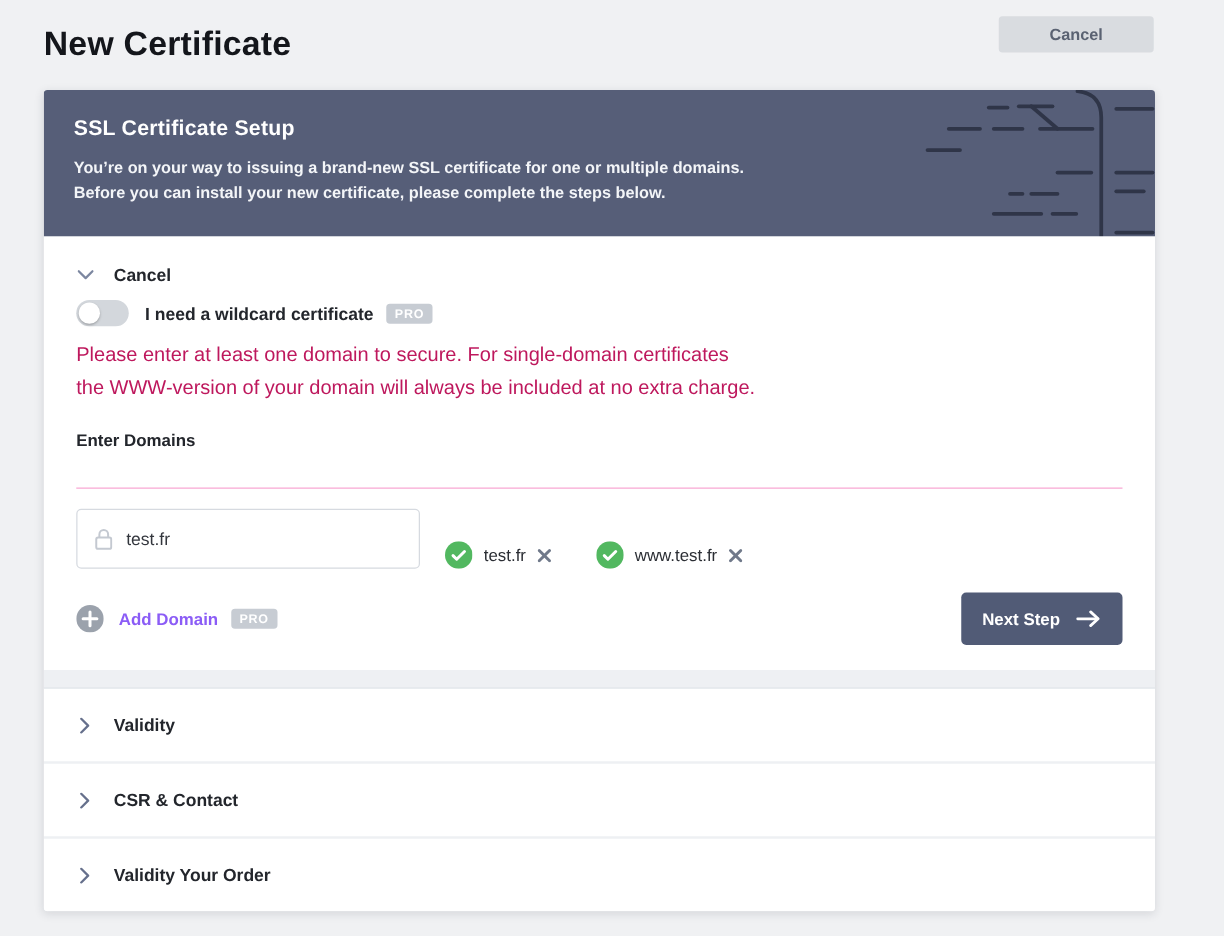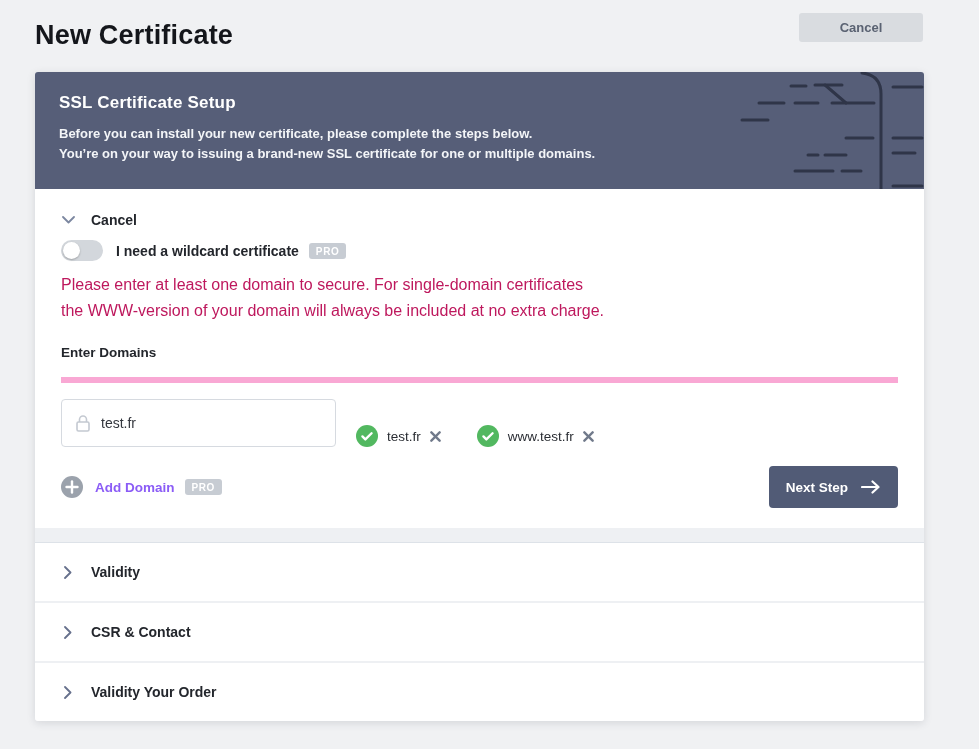--- a/index.html
+++ b/index.html
@@ -54,21 +54,21 @@
     border-radius:50%; background:#fff; box-shadow:0 1px 2px rgba(0,0,0,.25);
   }
   .toggle-label { margin-left:13px; font-size:14px; font-weight:700; color:#23262c; }
   .pro-badge {
     margin-left:10px; background:#c7ccd3; color:#fff;
     font-size:10px; font-weight:700; letter-spacing:.6px;
     padding:3px 7px 2px; border-radius:3px;
   }
   .help-text { margin-top:11px; font-size:16px; line-height:1.6; color:#be185d; }
   .enter-domains {
-    margin-top:22px; padding-bottom:17px; border-bottom:6px solid #f9a8d4;
+    margin-top:22px; padding-bottom:30px; border-bottom:1px solid #f9a8d4;
     font-size:13.5px; font-weight:700; color:#23262c;
   }
   .input-row { margin-top:16px; display:flex; align-items:flex-end; }
   .domain-input-wrap {
     width:275px; height:48px; background:#fff;
     border:1px solid #d6dae0; border-radius:4px;
     display:flex; align-items:center; padding:0 14px; gap:11px;
   }
   .domain-input {
     border:none; outline:none; flex:1; font-family:inherit;
@@ -101,22 +101,22 @@
 <div class="page-header">
   <div class="page-title">New Certificate</div>
   <button class="cancel-btn">Cancel</button>
 </div>
 
 <div class="card">
 
   <div class="card-header">
     <div class="card-title">SSL Certificate Setup</div>
     <div class="card-sub">
+      <div>You’re on your way to issuing a brand-new SSL certificate for one or multiple domains.</div>
       <div>Before you can install your new certificate, please complete the steps below.</div>
-      <div>You’re on your way to issuing a brand-new SSL certificate for one or multiple domains.</div>
     </div>
     <svg class="deco" width="240" height="117" viewBox="0 0 240 117" fill="none" stroke="#2f3548" stroke-width="3" stroke-linecap="round">
       <line x1="107" y1="14" x2="122" y2="14"></line>
       <line x1="131" y1="13" x2="158" y2="13"></line>
       <line x1="141" y1="13" x2="162" y2="31"></line>
       <line x1="75" y1="31" x2="100" y2="31"></line>
       <line x1="111" y1="31" x2="134" y2="31"></line>
       <line x1="148" y1="31" x2="190" y2="31"></line>
       <line x1="58" y1="48" x2="84" y2="48"></line>
       <line x1="162" y1="66" x2="189" y2="66"></line>

